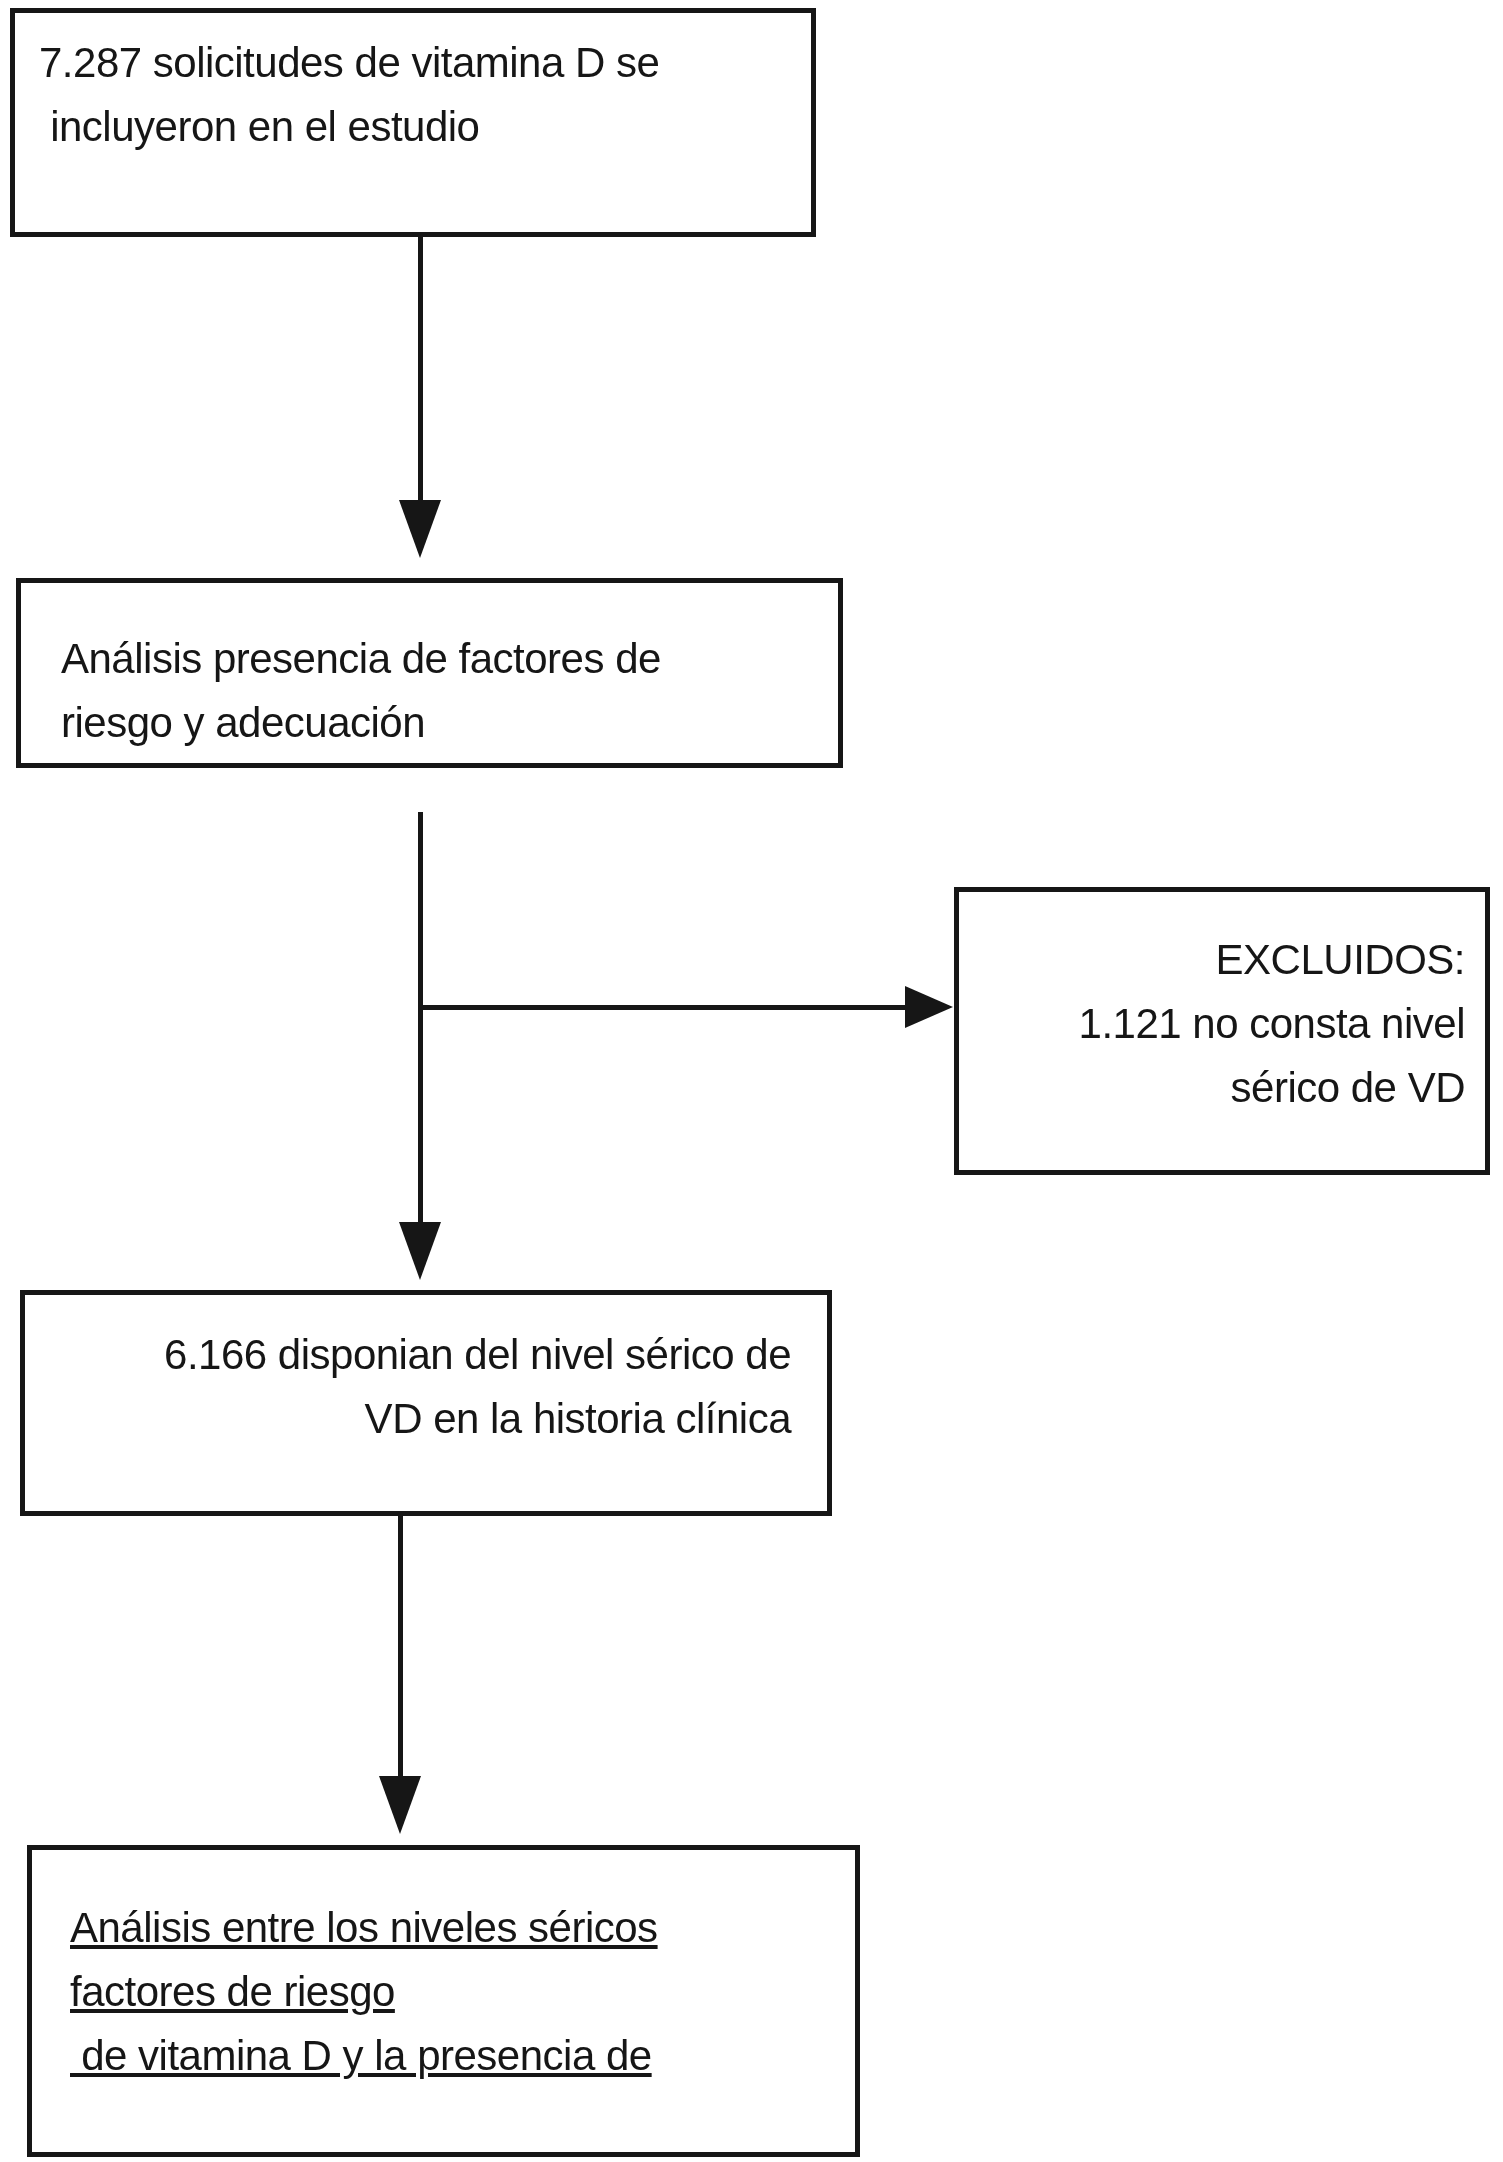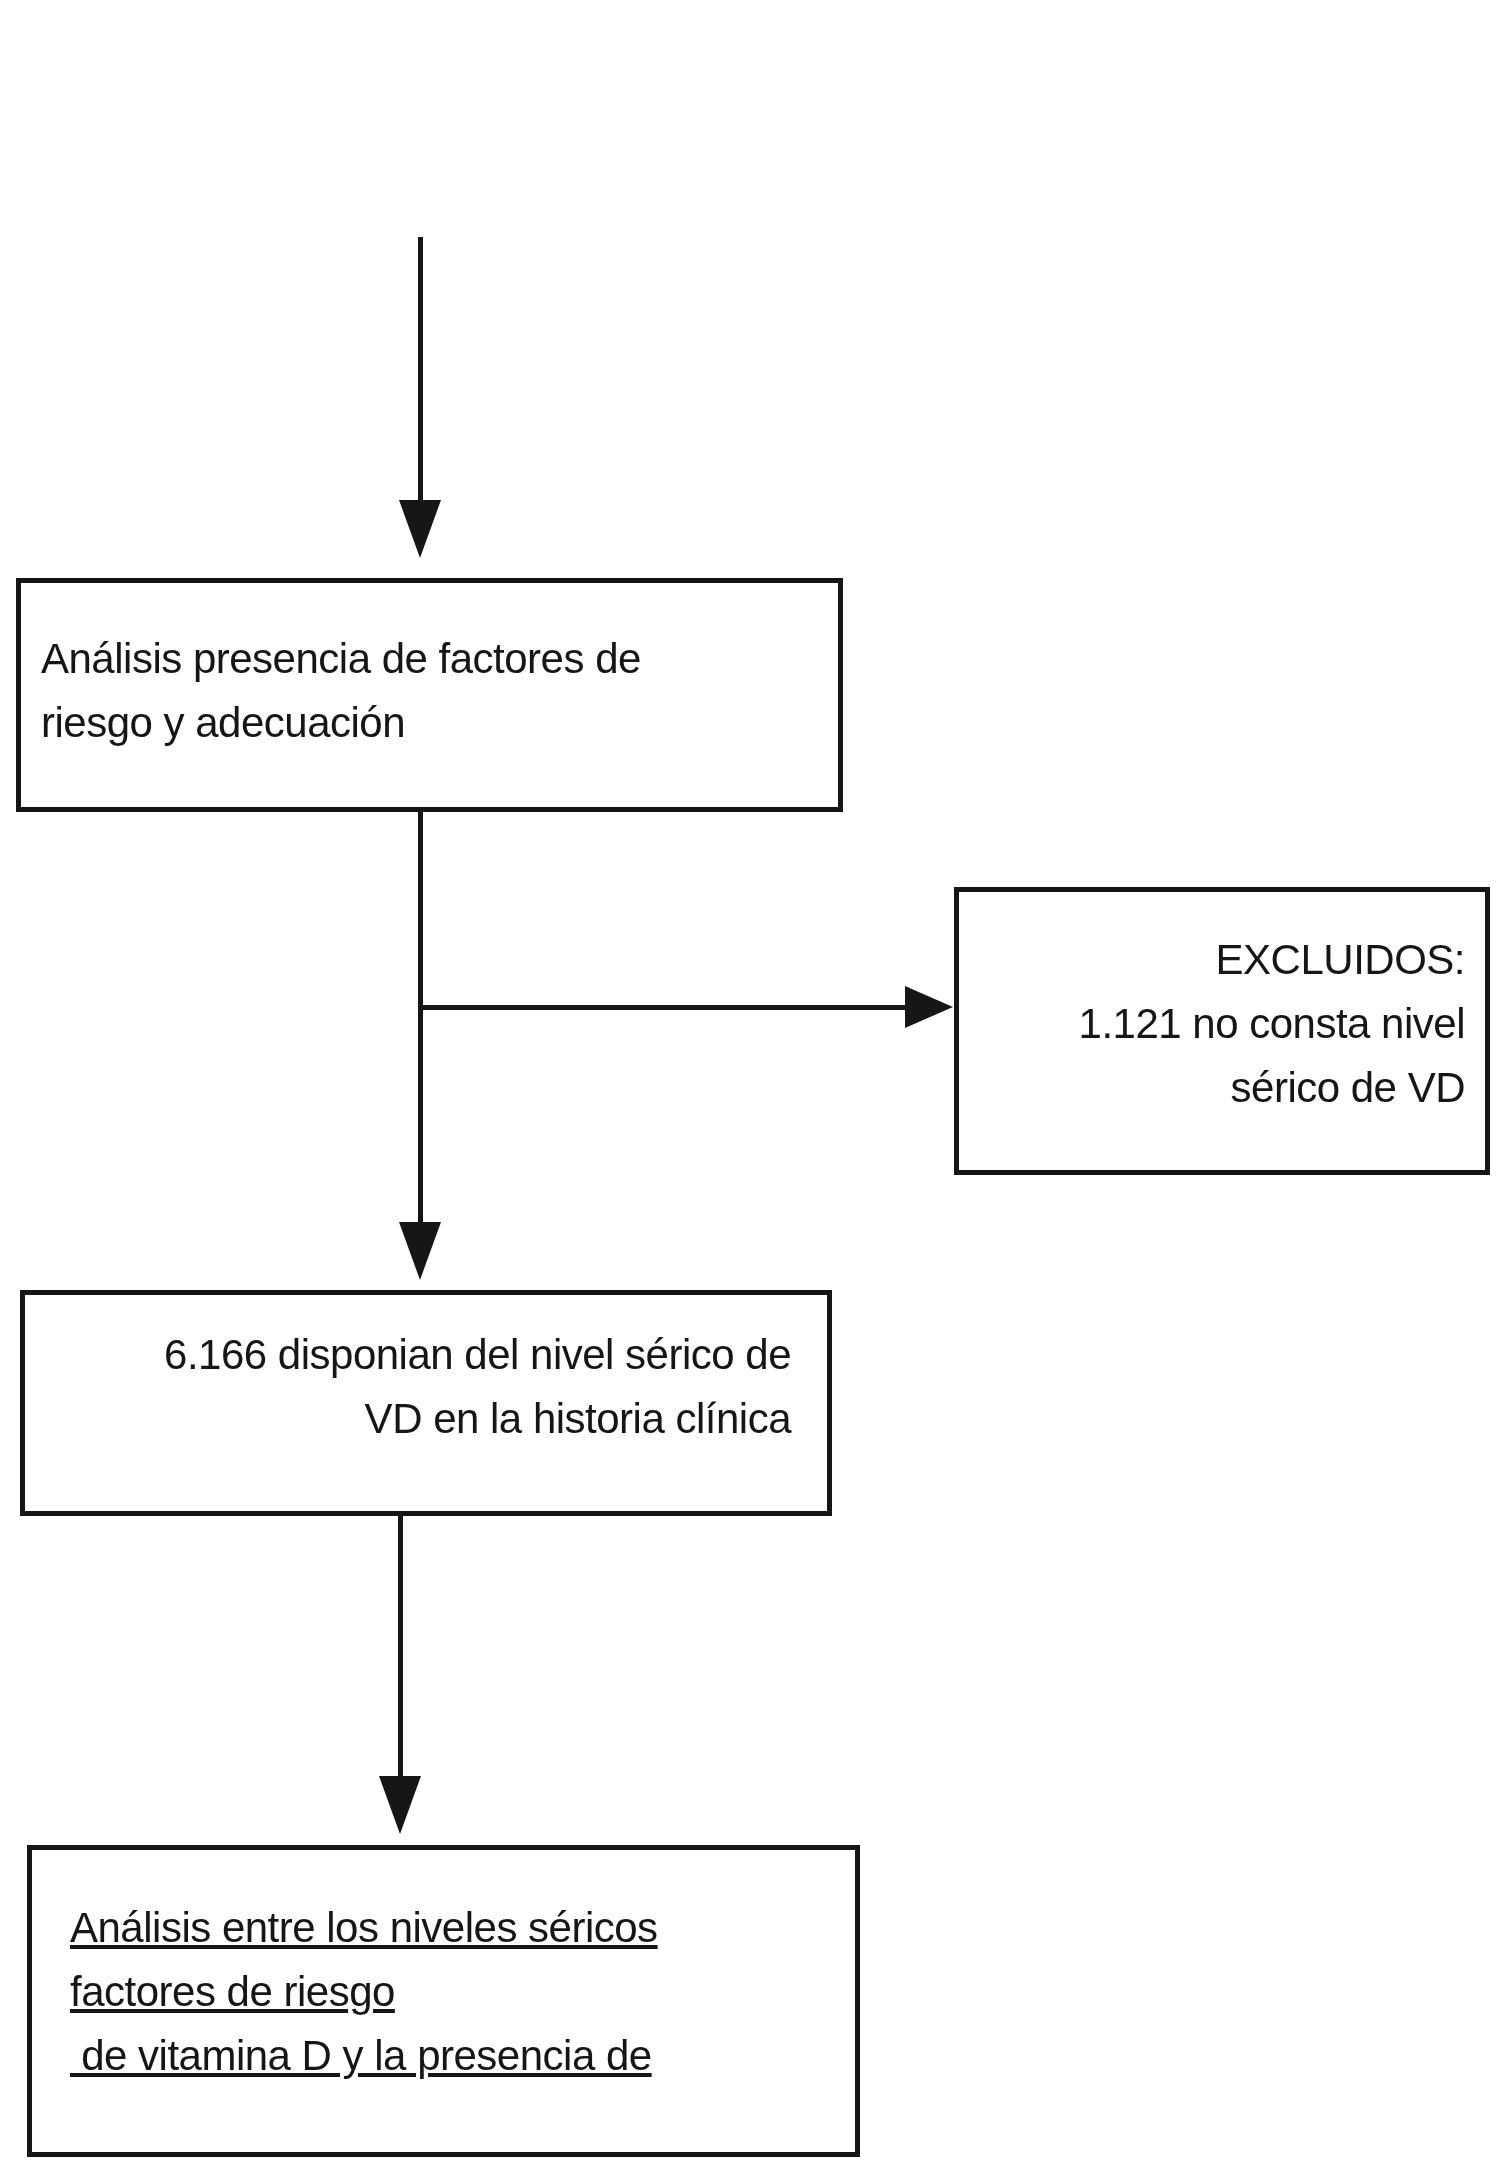--- a/index.html
+++ b/index.html
@@ -47,21 +47,21 @@
     border-bottom: 21px solid transparent;
     border-left: 48px solid #161616;
   }
 
   
   #box1 { left: 10px;  top: 8px;    width: 806px; height: 229px; padding: 18px 22px 0 24px; }
   
   #stem1 { left: 418px; top: 237px; width: 5px;  height: 265px; }
   #head1 { left: 399px; top: 500px; }
   
-  #box2 { left: 16px;  top: 578px;  width: 827px; height: 234px; padding: 44px 20px 0 20px; }
+  #box2 { left: 16px;  top: 578px;  width: 827px; height: 190px; padding: 44px 20px 0 40px; }
   
   #stem2 { left: 418px; top: 812px; width: 5px;  height: 412px; }
   #head2 { left: 399px; top: 1222px; }
   
   #branch { left: 420px; top: 1005px; width: 487px; height: 5px; }
   #headBranch { left: 905px; top: 986px; }
   
   #boxExcl { left: 954px; top: 887px; width: 536px; height: 288px; padding: 36px 20px 0 36px; text-align: right; }
   
   #box3 { left: 20px;  top: 1290px; width: 812px; height: 226px; padding: 28px 36px 0 26px; text-align: right; }
@@ -69,20 +69,24 @@
   #stem3 { left: 398px; top: 1516px; width: 5px;  height: 262px; }
   #head3 { left: 379px; top: 1776px; }
   
   #box4 { left: 27px;  top: 1845px; width: 833px; height: 312px; padding: 46px 20px 0 38px; text-decoration: underline; }
 </style>
 </head>
 <body>
 
 <div id="canvas">
 
+  <div class="node" id="box1">
+    <div class="line">7.287 solicitudes de vitamina D se</div>
+    <div class="line"> incluyeron en el estudio</div>
+  </div>
 
   <div class="connector" id="stem1"></div>
   <div class="arrowhead down" id="head1"></div>
 
   <div class="node" id="box2">
     <div class="line">Análisis presencia de factores de</div>
     <div class="line">riesgo y adecuación</div>
   </div>
 
   <div class="connector" id="stem2"></div>

